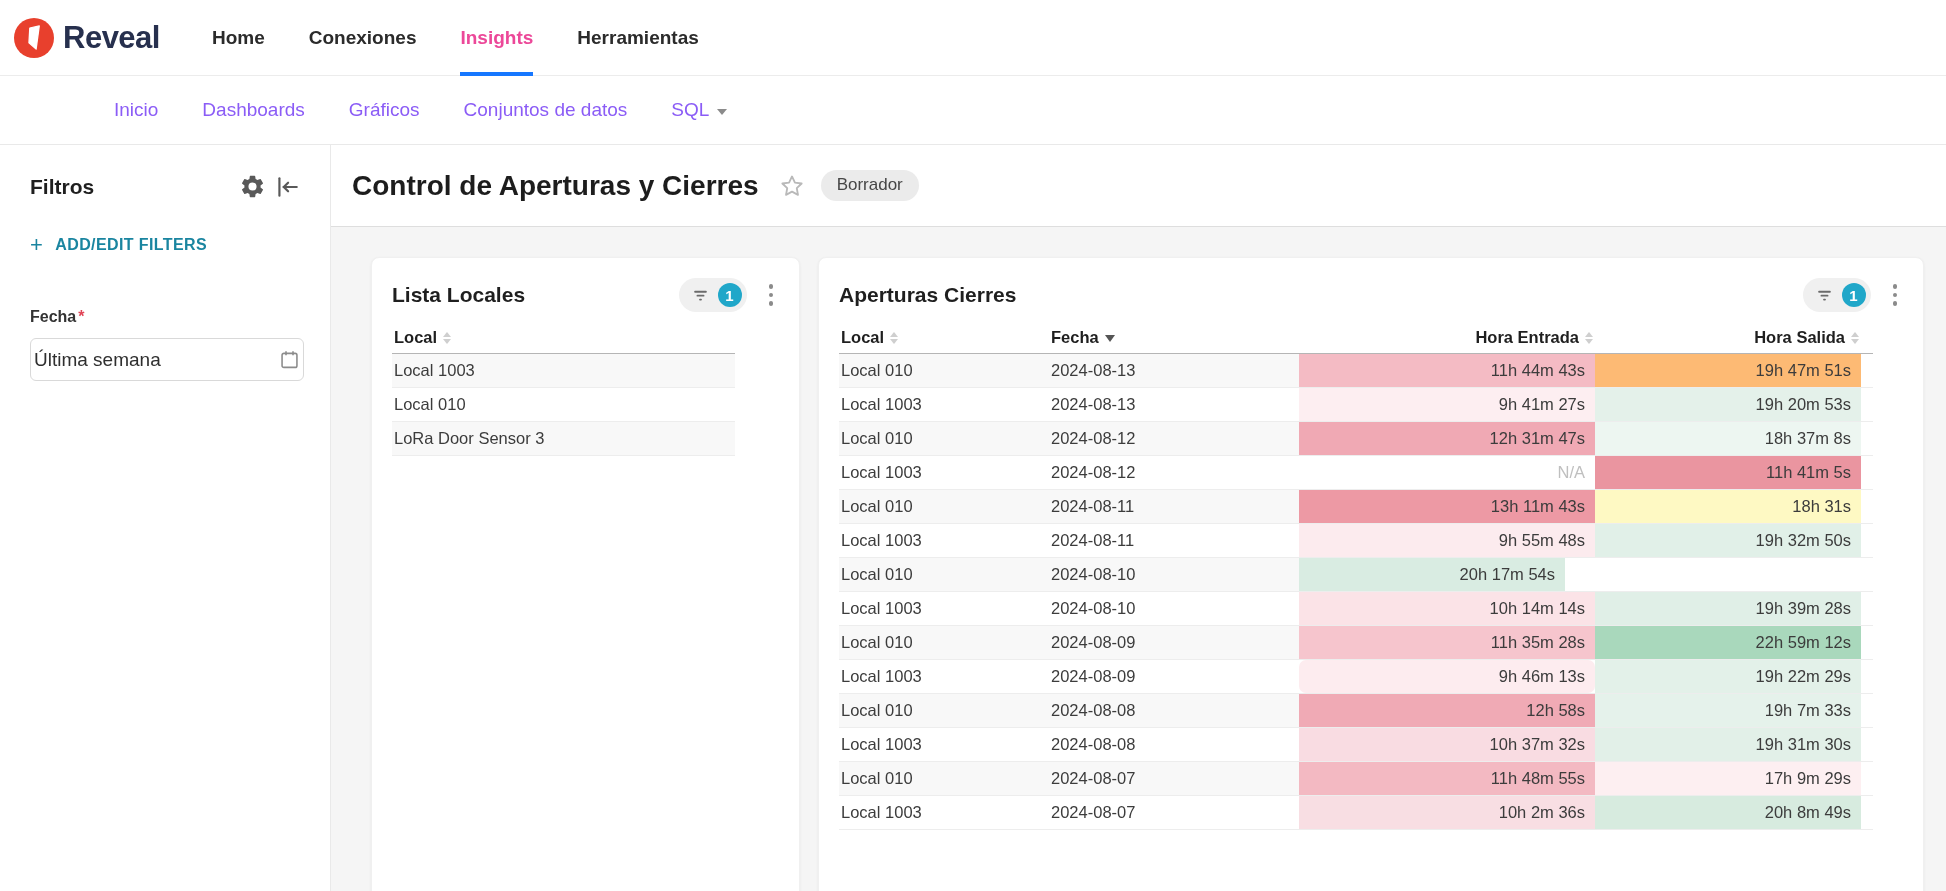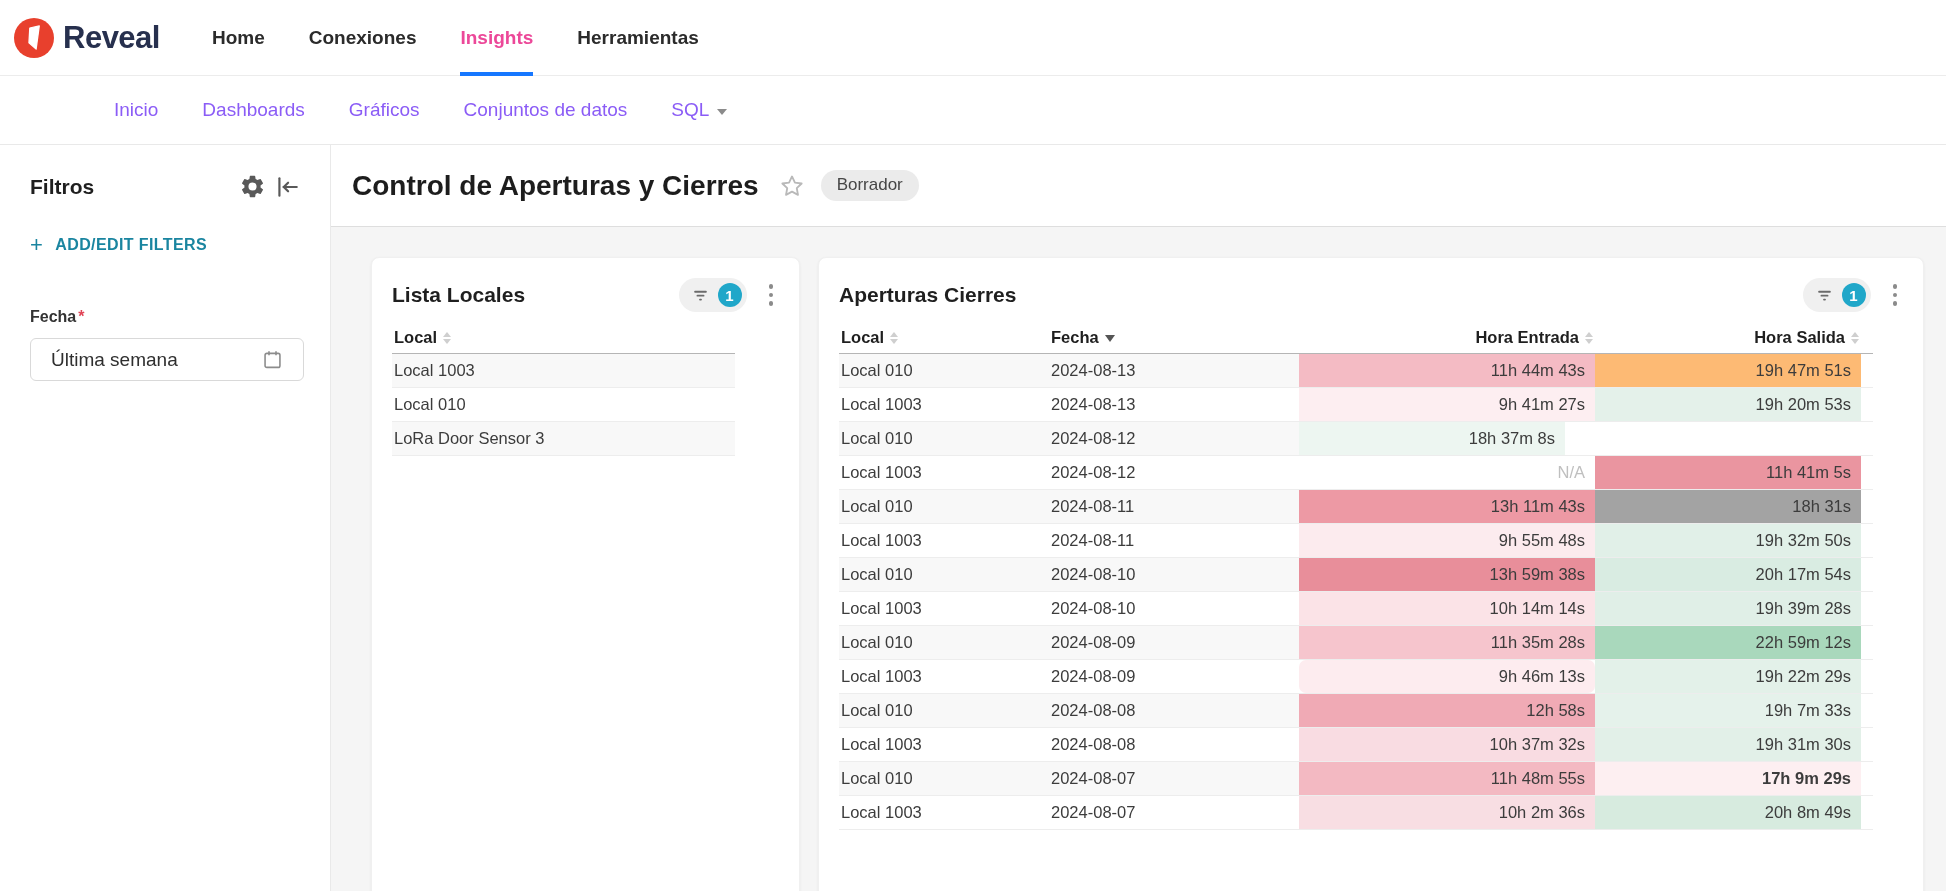--- a/index.html
+++ b/index.html
@@ -33,21 +33,21 @@
   .sidebar-header { display:flex; align-items:center; }
   .sidebar-title { flex:1; font-size:21px; font-weight:700; color:#1f1f1f; }
   .icon-btn { background:none; border:none; cursor:pointer; display:flex;
     align-items:center; justify-content:center; padding:4px; }
   .addfilters { margin-top:30px; display:flex; align-items:center; gap:12px;
     color:#1a85a0; font-weight:700; font-size:16px; letter-spacing:0.4px; cursor:pointer; }
   .plus-glyph { font-size:22px; font-weight:400; line-height:1; }
   .field-label { margin-top:52px; font-size:16px; font-weight:700; color:#333; }
   .req { color:#e04355; margin-left:2px; }
   .date-input { margin-top:12px; height:43px; border:1px solid #d9d9d9; border-radius:6px;
-    display:flex; align-items:center; justify-content:space-between; padding:0 20px;
+    display:flex; align-items:center; justify-content:space-between; padding:0 3px;
     font-size:19px; color:#2f2f2f; cursor:pointer; background:#fff; }
 
   
   .main { flex:1; display:flex; flex-direction:column; background:#fff; }
   .title-row { height:82px; display:flex; align-items:center; padding-left:21px;
     background:#fff; border-bottom:1px solid #dedede; }
   .page-title { font-size:28px; font-weight:700; color:#1d1d1d; }
   .star-btn { margin-left:16px; }
   .status-badge { margin-left:12px; background:#ebebeb; color:#474747; font-size:17px;
     padding:5px 16px 6px; border-radius:16px; }
@@ -280,48 +280,48 @@
   <div class="row">
     <div class="cell cell-plain c-local">Local 1003</div>
     <div class="cell cell-plain c-fecha">2024-08-13</div>
     <div class="cell c-entrada" style="background: rgb(253, 238, 241);">9h 41m 27s</div>
     <div class="cell c-salida" style="background: rgb(228, 241, 234);">19h 20m 53s</div>
   </div>
 
   <div class="row">
     <div class="cell cell-plain c-local">Local 010</div>
     <div class="cell cell-plain c-fecha">2024-08-12</div>
+    <div class="cell c-entrada" style="background: rgb(240, 169, 180);">12h 31m 47s</div>
     <div class="cell c-salida" style="background: rgb(237, 246, 241);">18h 37m 8s</div>
   </div>
 
   <div class="row">
     <div class="cell cell-plain c-local">Local 1003</div>
     <div class="cell cell-plain c-fecha">2024-08-12</div>
     <div class="cell c-entrada na" style="background: rgb(255, 255, 255);">N/A</div>
     <div class="cell c-salida" style="background: rgb(234, 149, 160);">11h 41m 5s</div>
   </div>
 
   <div class="row">
     <div class="cell cell-plain c-local">Local 010</div>
     <div class="cell cell-plain c-fecha">2024-08-11</div>
     <div class="cell c-entrada" style="background: rgb(237, 153, 164);">13h 11m 43s</div>
-    <div class="cell c-salida" style="background: #a3a3a3;">18h 31s</div>
+    <div class="cell c-salida" style="background: #fef9c3;">18h 31s</div>
   </div>
 
   <div class="row">
     <div class="cell cell-plain c-local">Local 1003</div>
     <div class="cell cell-plain c-fecha">2024-08-11</div>
     <div class="cell c-entrada" style="background: rgb(252, 235, 238);">9h 55m 48s</div>
     <div class="cell c-salida" style="background: rgb(225, 240, 232);">19h 32m 50s</div>
   </div>
 
   <div class="row">
     <div class="cell cell-plain c-local">Local 010</div>
     <div class="cell cell-plain c-fecha">2024-08-10</div>
-    <div class="cell c-entrada" style="background: rgb(232, 142, 154);">13h 59m 38s</div>
     <div class="cell c-salida" style="background: rgb(217, 236, 226);">20h 17m 54s</div>
   </div>
 
   <div class="row">
     <div class="cell cell-plain c-local">Local 1003</div>
     <div class="cell cell-plain c-fecha">2024-08-10</div>
     <div class="cell c-entrada" style="background: rgb(251, 227, 231);">10h 14m 14s</div>
     <div class="cell c-salida" style="background: rgb(224, 239, 231);">19h 39m 28s</div>
   </div>
 
@@ -350,21 +350,21 @@
     <div class="cell cell-plain c-local">Local 1003</div>
     <div class="cell cell-plain c-fecha">2024-08-08</div>
     <div class="cell c-entrada" style="background: rgb(249, 220, 226);">10h 37m 32s</div>
     <div class="cell c-salida" style="background: rgb(226, 240, 232);">19h 31m 30s</div>
   </div>
 
   <div class="row">
     <div class="cell cell-plain c-local">Local 010</div>
     <div class="cell cell-plain c-fecha">2024-08-07</div>
     <div class="cell c-entrada" style="background: rgb(243, 185, 194);">11h 48m 55s</div>
-    <div class="cell c-salida" style="background: rgb(253, 239, 241); font-weight: bold;">17h 9m 29s</div>
+    <div class="cell c-salida" style="background: rgb(253, 239, 241);">17h 9m 29s</div>
   </div>
 
   <div class="row">
     <div class="cell cell-plain c-local">Local 1003</div>
     <div class="cell cell-plain c-fecha">2024-08-07</div>
     <div class="cell c-entrada" style="background: rgb(248, 222, 227);">10h 2m 36s</div>
     <div class="cell c-salida" style="background: rgb(215, 235, 223);">20h 8m 49s</div>
   </div>
 </div>
         </div>

